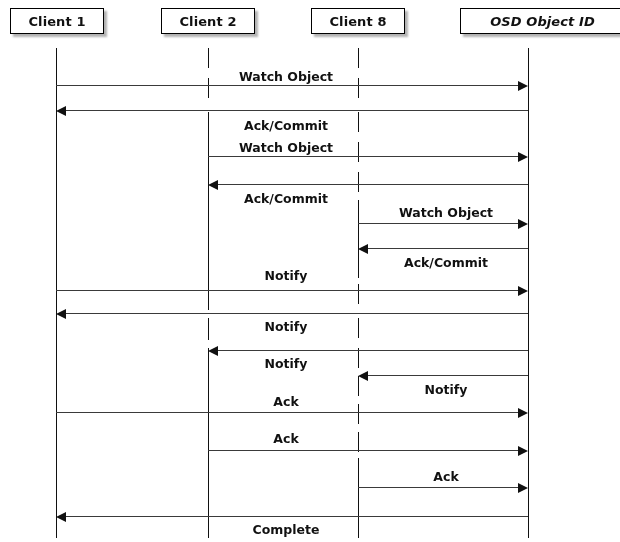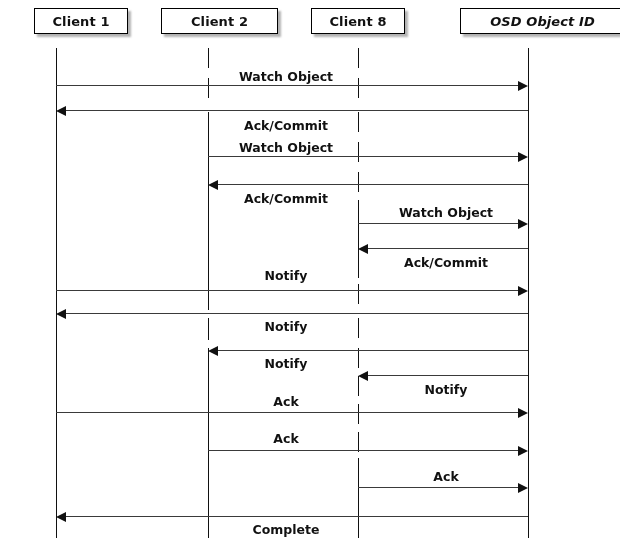--- a/index.html
+++ b/index.html
@@ -135,24 +135,24 @@
       <div class="msg-head right" style="top: 446px; left: 518px;"></div>
       <div class="msg-label" style="left: 286px; top: 432px;">Ack</div>
       <div class="msg-line" style="left: 358px; width: 161px; top: 487px;"></div>
       <div class="msg-head right" style="top: 483px; left: 518px;"></div>
       <div class="msg-label" style="left: 446px; top: 470px;">Ack</div>
       <div class="msg-line" style="left: 65px; width: 463px; top: 516px;"></div>
       <div class="msg-head left" style="top: 512px; left: 56px;"></div>
       <div class="msg-label" style="left: 286px; top: 523px;">Complete</div>
     </div>
   <div id="participants">
-      <div class="participant" style="left: 10px; top: 8px; width: 94px; margin-left: 24px;">
+      <div class="participant" style="left: 10px; top: 8px; width: 94px;">
         <span>Client 1</span>
       </div>
-      <div class="participant" style="left: 161px; top: 8px; width: 117px;">
+      <div class="participant" style="left: 161px; top: 8px; width: 94px;">
         <span>Client 2</span>
       </div>
       <div class="participant" style="left: 311px; top: 8px; width: 94px;">
         <span>Client 8</span>
       </div>
       <div class="participant" style="left: 460px; top: 8px; width: 165px; font-style: italic;">
         <span>OSD Object ID</span>
       </div>
     </div>
 </div>

